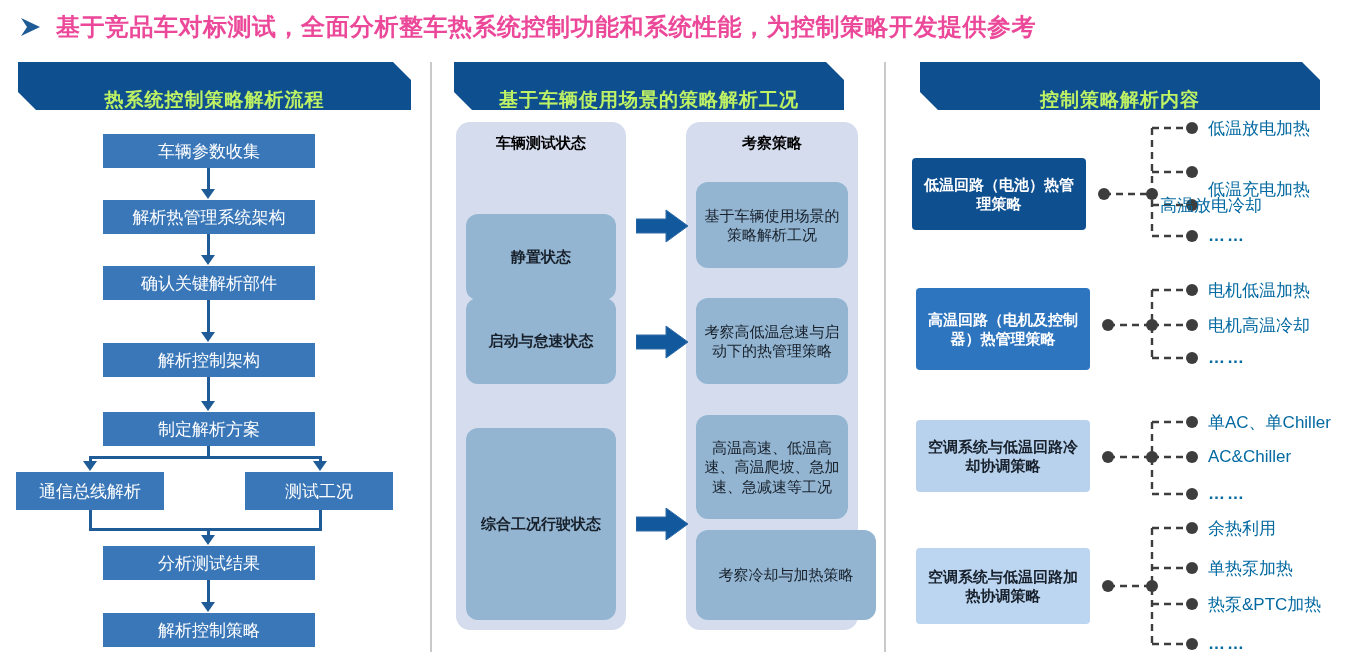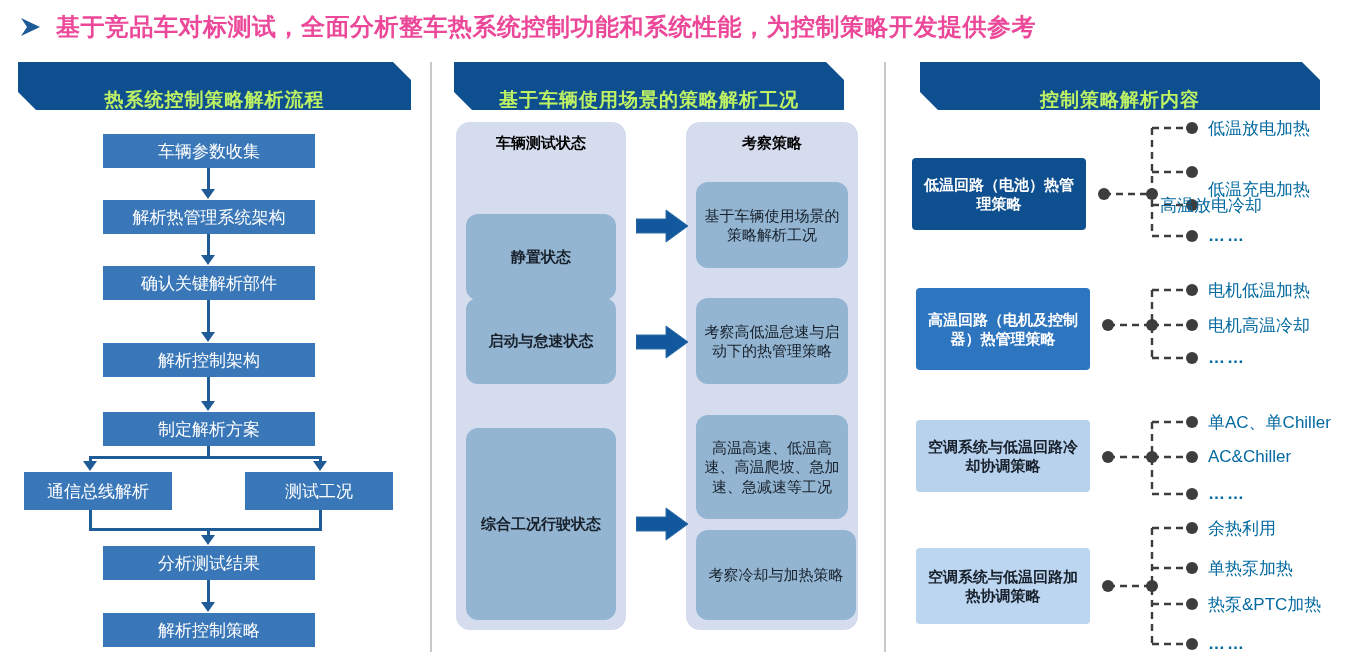--- a/index.html
+++ b/index.html
@@ -118,21 +118,21 @@
   </div>
   <div class="flow-box" style="left:103px;top:266px;width:212px;height:34px;">
     <span>确认关键解析部件</span>
   </div>
   <div class="flow-box" style="left:103px;top:343px;width:212px;height:34px;">
     <span>解析控制架构</span>
   </div>
   <div class="flow-box" style="left:103px;top:412px;width:212px;height:34px;align-items:center;">
     <span>制定解析方案</span>
   </div>
-  <div class="flow-box" style="left:24px;top:472px;width:148px;height:38px;">
+  <div class="flow-box" style="left:16px;top:472px;width:148px;height:38px;">
     <span>通信总线解析</span>
   </div>
   <div class="flow-box" style="left:245px;top:472px;width:148px;height:38px;">
     <span>测试工况</span>
   </div>
   <div class="flow-box" style="left:103px;top:546px;width:212px;height:34px;">
     <span>分析测试结果</span>
   </div>
   <div class="flow-box" style="left:103px;top:613px;width:212px;height:34px;text-align:center;">
     <span>解析控制策略</span>
@@ -182,21 +182,21 @@
 
   <div class="mcard" style="left:696px;top:182px;width:152px;height:86px;">
     <span>基于车辆使用场景的策略解析工况</span>
   </div>
   <div class="mcard" style="left:696px;top:298px;width:152px;height:86px;">
     <span>考察高低温怠速与启动下的热管理策略</span>
   </div>
   <div class="mcard" style="left:696px;top:415px;width:152px;height:104px;">
     <span>高温高速、低温高速、高温爬坡、急加速、急减速等工况</span>
   </div>
-  <div class="mcard" style="left:696px;top:530px;width:160px;height:90px;padding-left:8px;">
+  <div class="mcard" style="left:696px;top:530px;width:180px;height:90px;padding-left:8px;">
     <span>考察冷却与加热策略</span>
   </div>
 
   <svg class="big-arrow" style="left:636px;top:208px;width:54px;height:36px;" viewBox="0 0 54 36">
     <path d="M0 11 L30 11 L30 2 L52 18 L30 34 L30 25 L0 25 Z" fill="#12589c" stroke="#2e6ca8" stroke-width="1"></path>
   </svg>
   <svg class="big-arrow" style="left:636px;top:324px;width:54px;height:36px;" viewBox="0 0 54 36">
     <path d="M0 11 L30 11 L30 2 L52 18 L30 34 L30 25 L0 25 Z" fill="#12589c" stroke="#2e6ca8" stroke-width="1"></path>
   </svg>
   <svg class="big-arrow" style="left:636px;top:506px;width:54px;height:36px;" viewBox="0 0 54 36">

